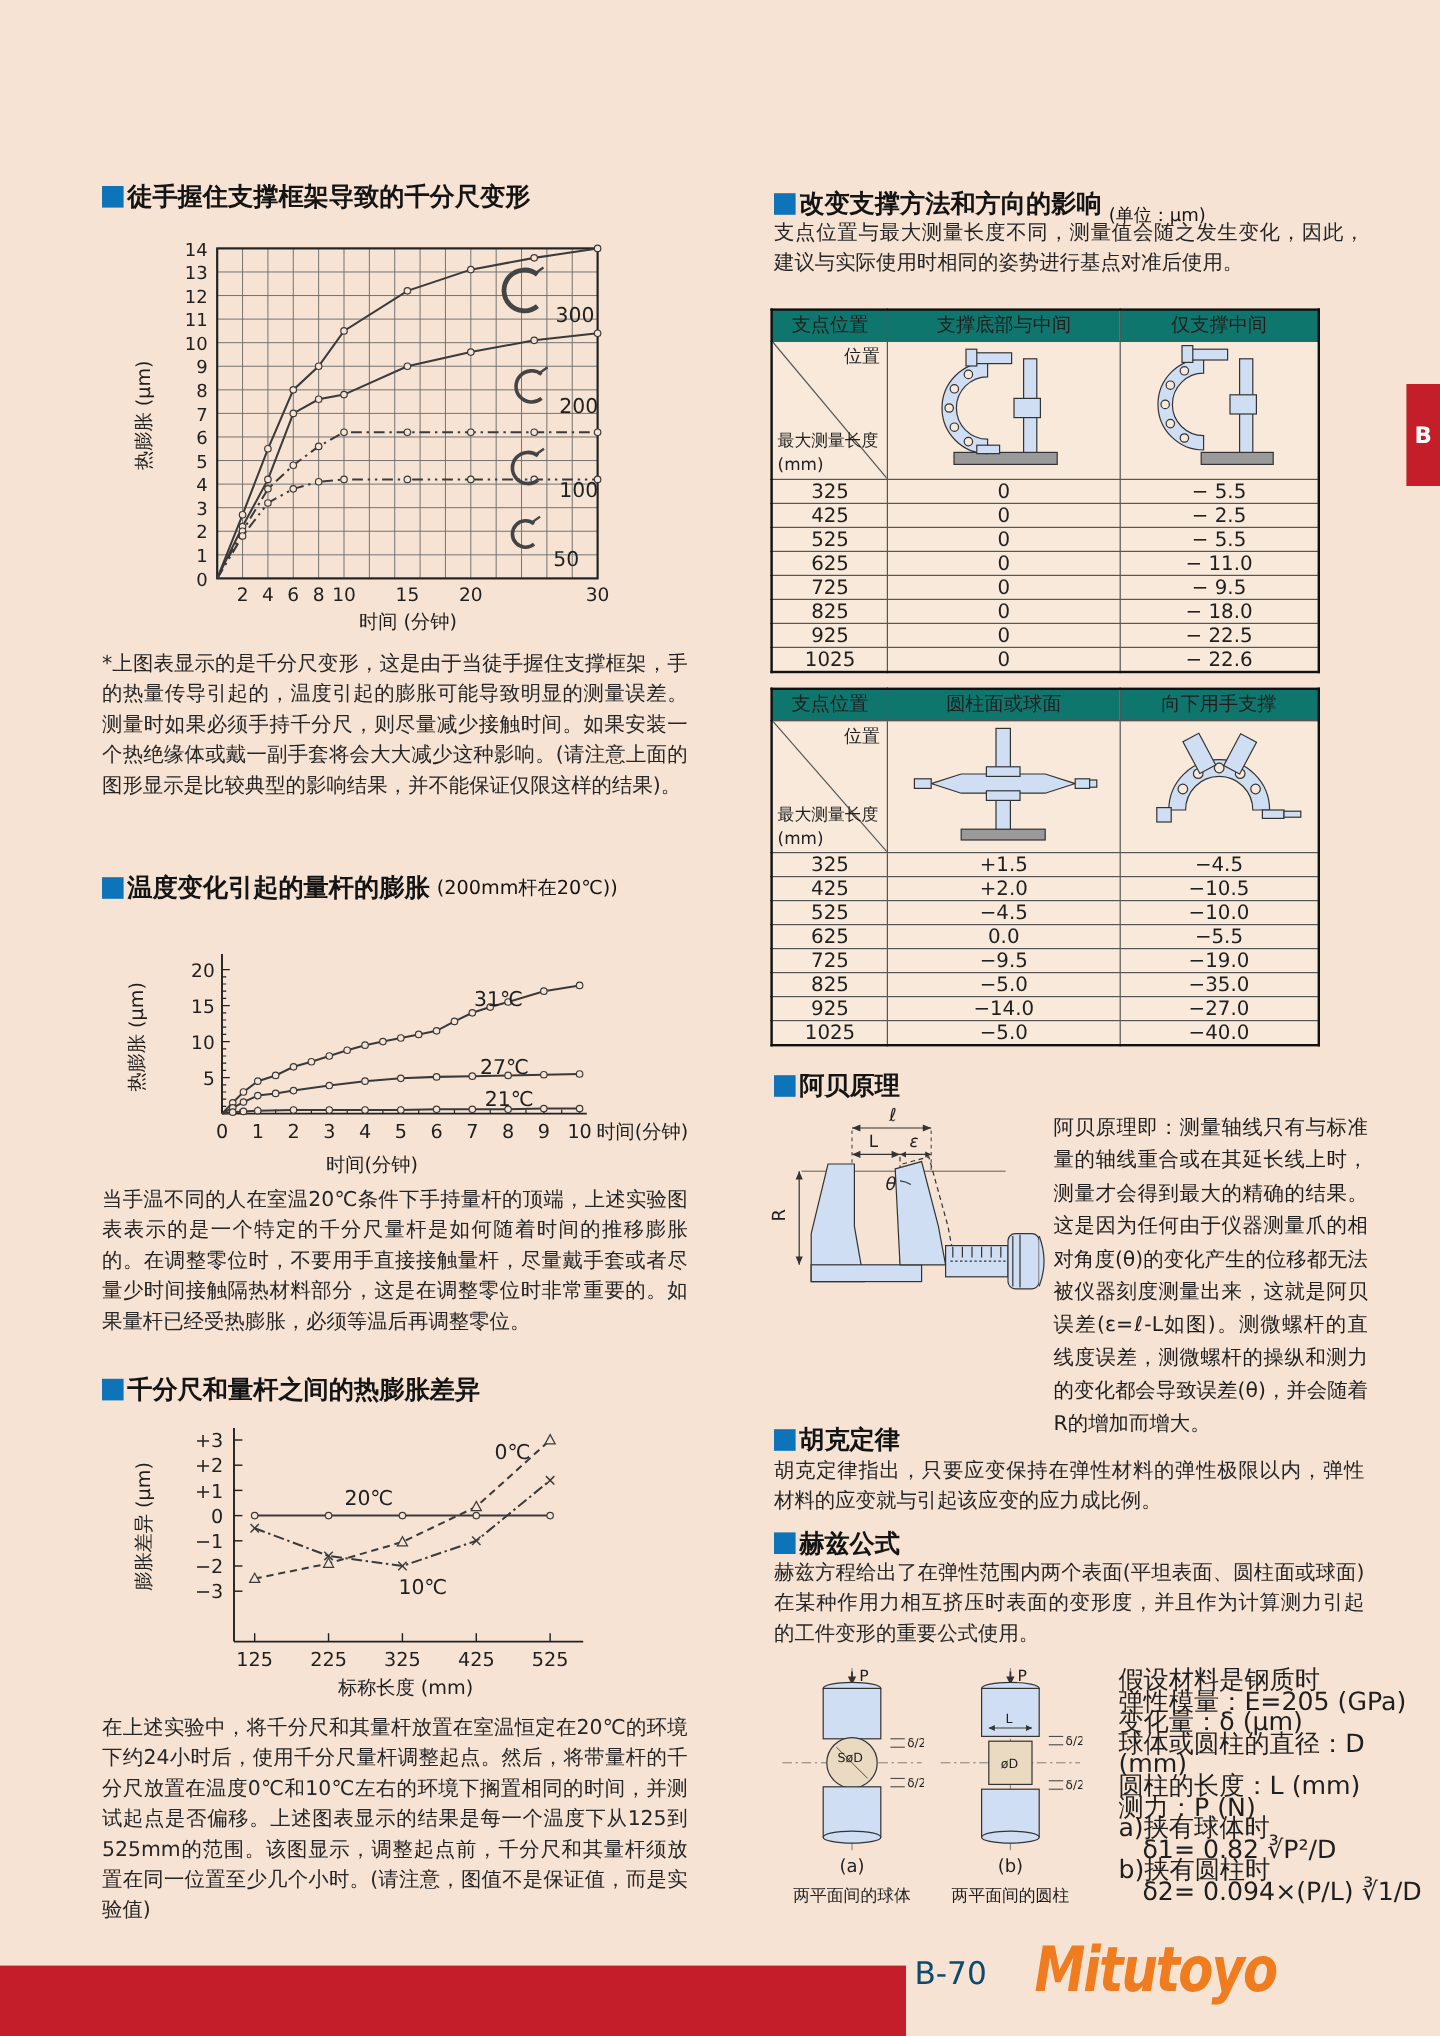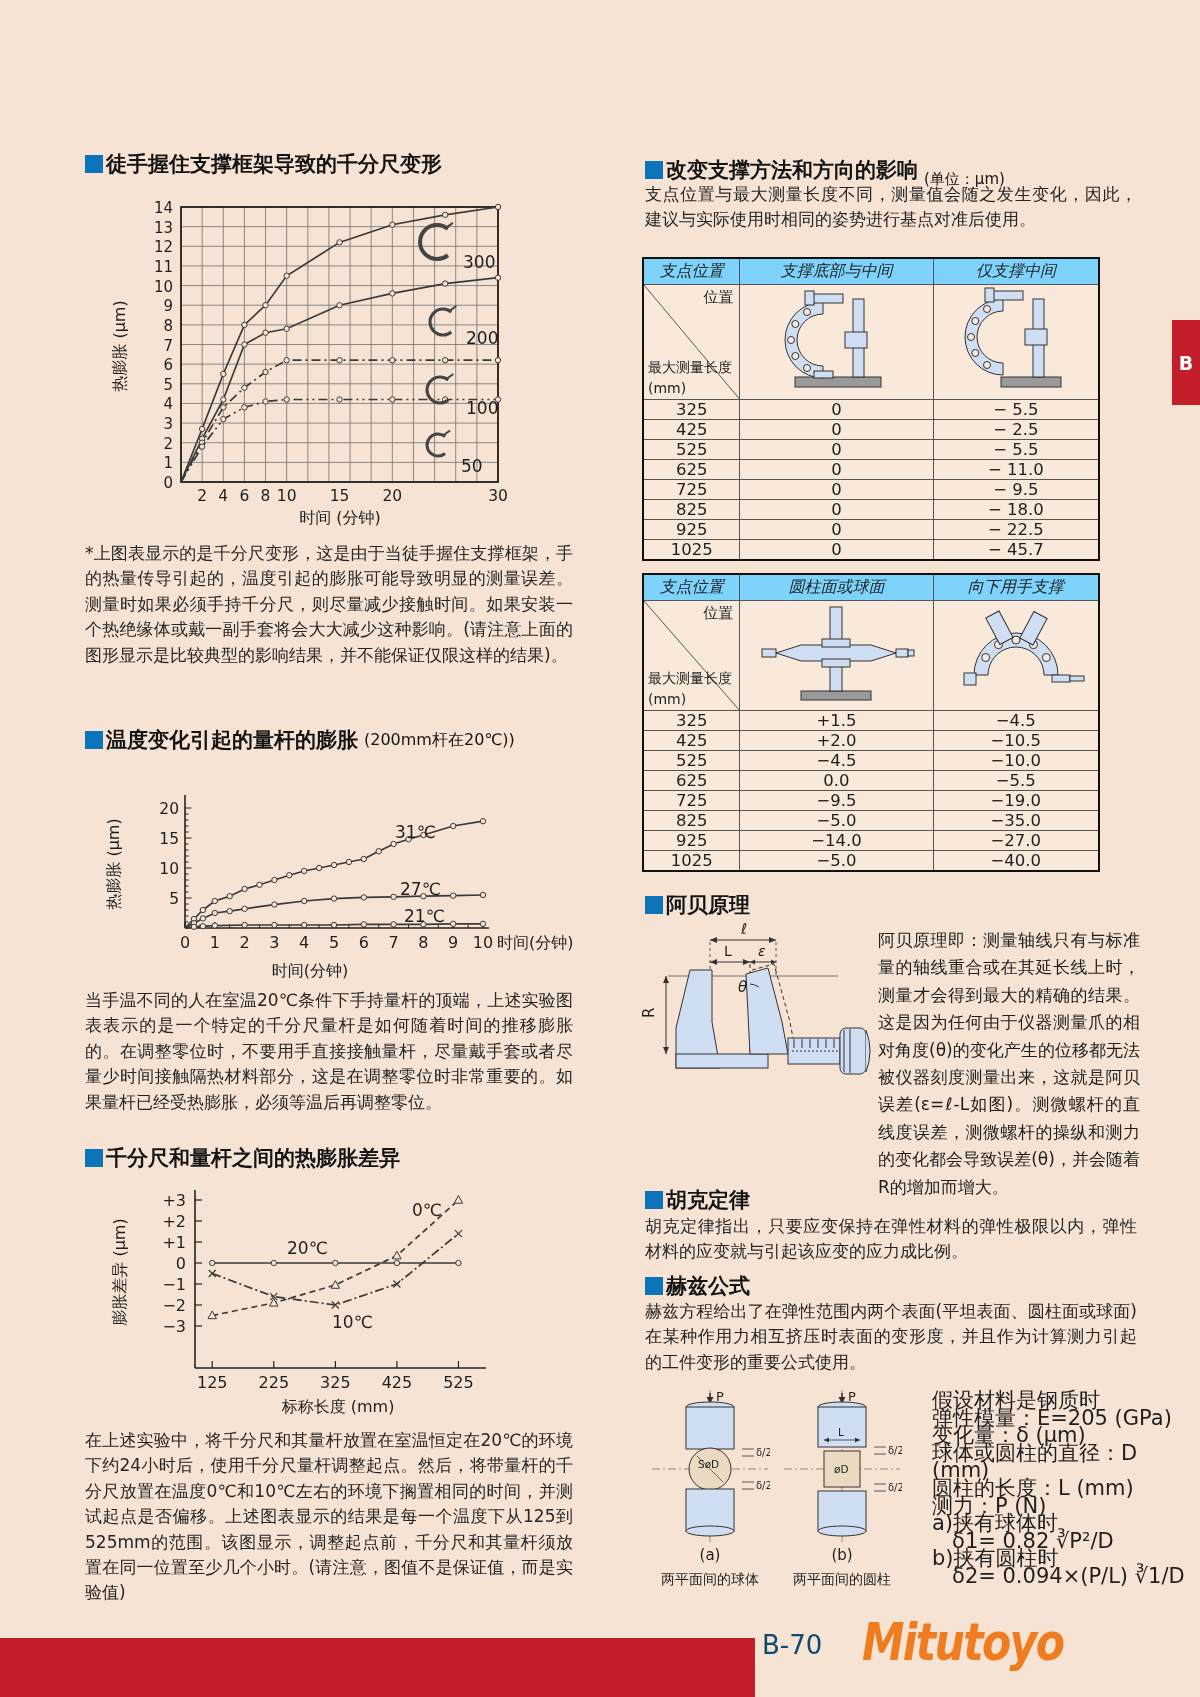--- a/index.html
+++ b/index.html
@@ -7,21 +7,21 @@
         font-family:"DejaVu Sans",sans-serif;color:#1f1f1f;overflow:hidden;}
   .abs{position:absolute;}
   h2.sec{margin:0;font-size:21px;font-weight:bold;color:#141414;display:flex;align-items:center;white-space:nowrap;}
   h2.sec .sq{width:18px;height:18px;background:#0d74ba;display:inline-block;margin-right:3px;flex:0 0 auto;}
   h2.sec .sfx{font-size:16px;font-weight:normal;margin-left:6px;}
   p.body-text{margin:0;font-size:17px;line-height:25.4px;text-align:justify;color:#262626;}
   svg text{font-family:"DejaVu Sans",sans-serif;fill:#1f1f1f;}
   
   table.support{border-collapse:collapse;width:458px;background:#f8e9da;border:2px solid #111;}
   table.support th,table.support td{border:1px solid #555;text-align:center;padding:0;}
-  table.support th{background:#7dd3fc;font-size:16px;font-weight:normal;height:25px;font-style:italic;}
+  table.support th{background:#0f766e;font-size:16px;font-weight:normal;height:25px;}
   table.support td{font-size:16.5px;height:19px;}
   td.diagram-cell{height:120px;}
   table.t2 td.diagram-cell{height:108px;}
   td.corner-cell{position:relative;}
   .corner-top{position:absolute;top:3px;right:6px;font-size:15px;}
   .corner-b1{position:absolute;bottom:22px;left:4px;font-size:14px;}
   .corner-b2{position:absolute;bottom:3px;left:4px;font-size:14px;}
   .abbe-text{font-size:17px;line-height:27.4px;text-align:justify;}
   .params{font-size:21px;line-height:17.6px;white-space:pre-wrap;}
   .params div{margin:0;}
@@ -442,21 +442,21 @@
           <td>− 18.0</td>
         </tr>
         <tr>
           <td>925</td>
           <td>0</td>
           <td>− 22.5</td>
         </tr>
         <tr>
           <td>1025</td>
           <td>0</td>
-          <td>− 45.7</td>
+          <td>− 22.6</td>
         </tr>
       </tbody>
   </table>
 
   <table class="support t2 abs" style="left:642px;top:573px;">
     <colgroup>
         <col style="width:98px">
         <col style="width:194px">
         <col style="width:166px">
       </colgroup>

